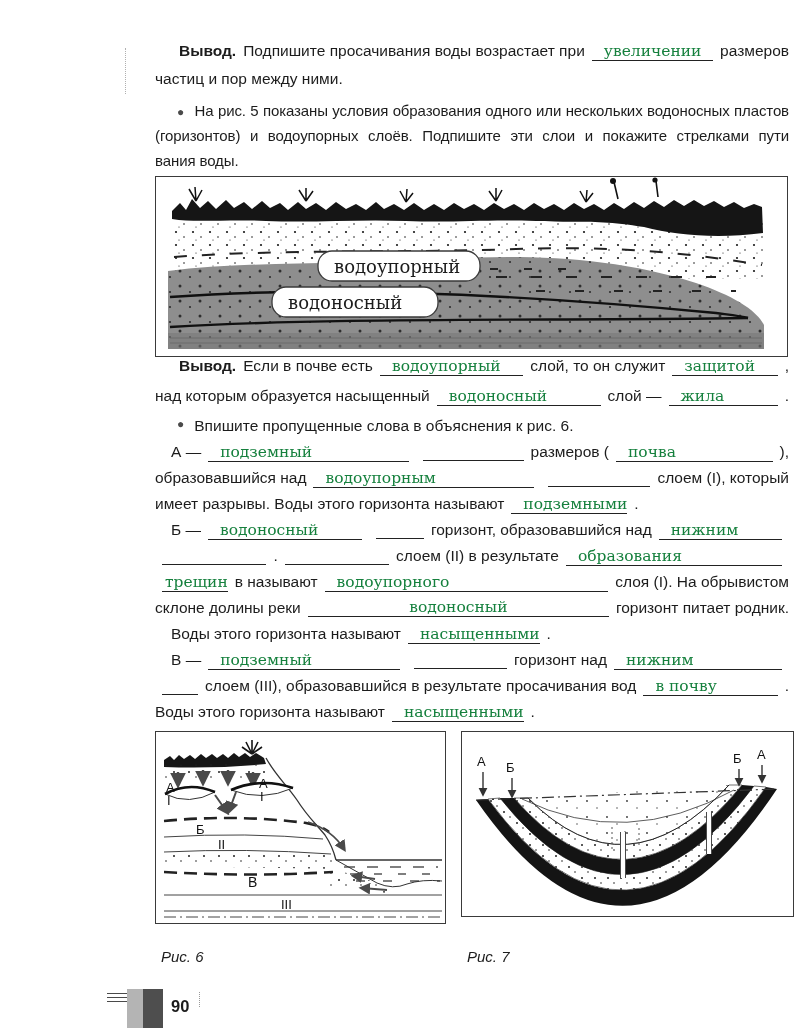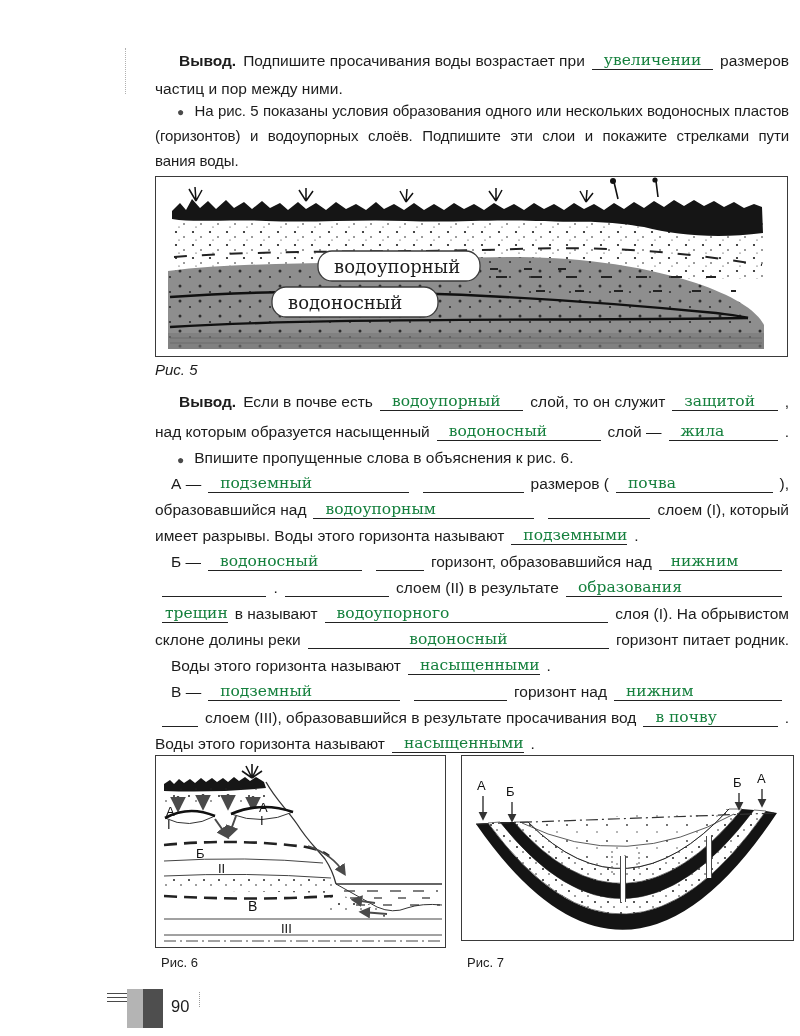--- a/index.html
+++ b/index.html
@@ -1,20 +1,20 @@
 <!DOCTYPE html>
 <html><head>
 <meta charset="utf-8">
 <style>
   html,body{margin:0;padding:0;background:#fff}
   .page{position:relative;width:800px;height:1036px;background:#fff;overflow:hidden;
         font-family:"Liberation Sans",sans-serif;color:#1c1c1c}
   .margin-dots{position:absolute;left:125px;top:48px;height:46px;border-left:1px dotted #b0b0b0}
   .col{position:absolute;left:155px;top:42px;width:634px}
-  .ln{display:flex;align-items:flex-end;height:26px;font-size:15.5px;white-space:nowrap}
+  .ln{display:flex;align-items:flex-start;height:26px;font-size:15.5px;white-space:nowrap}
   .ln>span{flex:0 0 auto}
   .h28{height:28px}.h30{height:30px}
   .ind{width:24px}.ind-sm{width:16px}
   .bold{font-weight:bold;margin-right:7px}
   .bl{position:relative;border-bottom:1.4px solid #222;margin:0 7px;min-width:36px;line-height:17px}
   .bl.grow{flex:1 1 auto}
   .g14{flex-grow:1.4}.g12{flex-grow:1.2}.g09{flex-grow:0.9}.g08{flex-grow:0.8}.g07{flex-grow:0.7}
   .w95{flex:0 0 95px}.w105{flex:0 0 105px}.w205{flex:0 0 205px}.w215{flex:0 0 215px}.w230{flex:0 0 230px}
   .bl.empty::before{content:"\00a0"}
   .hw{font-family:"DejaVu Serif",serif;font-size:15.5px;color:#15803d;padding-left:12px;white-space:nowrap}
@@ -23,31 +23,31 @@
   .jl{font-size:15px;height:25px;line-height:25px;text-align:justify;text-align-last:justify;
       overflow:hidden;letter-spacing:-0.1px}
   .jl.last{text-align:right;text-align-last:left}
   .bullet{color:#4a4a4a;font-size:12px;margin:0 10px 0 22px}
   .figbox{border:1.5px solid #3a3a3a;background:#fff;box-sizing:border-box}
   .fig5box{margin-top:3px;width:633px;height:181px}
   .cap{font-style:italic;font-size:15px;height:24px;display:flex;align-items:center}
   .figrow{position:relative;height:196px;margin-top:2px}
   .fig6box{position:absolute;left:0;top:0;width:291px;height:193px}
   .fig7box{position:absolute;left:306px;top:0;width:333px;height:186px}
-  .caprow{position:relative;height:26px;margin-top:4px;font-size:13px}
+  .caprow{position:relative;height:26px;margin-top:21px;font-style:italic;font-size:15px}
   .cap6{position:absolute;left:6px}
   .cap7{position:absolute;left:312px}
   .pgmark{position:absolute;left:95px;top:989px;width:130px;height:40px}
   .pgmark i{display:block}
   .pgmark .l{position:absolute;left:12px;height:0;border-top:1.2px solid #4a4a4a}
   .l1{top:4px;width:38px}.l2{top:8px;width:48px}.l3{top:12px;width:44px}
   .blk{position:absolute;top:0;height:39px}
   .light{left:32px;width:16px;background:#b4b4b4}
   .dark{left:48px;width:20px;background:#4e4e4e}
-  .num{position:absolute;left:76px;top:8px;font-size:16.5px;font-weight:normal;font-style:normal}
+  .num{position:absolute;left:76px;top:8px;font-size:16.5px;font-weight:bold;font-style:normal}
   .dotcorner{position:absolute;left:104px;top:3px;height:15px;border-left:1.5px dotted #999}
   svg text{font-family:"Liberation Sans",sans-serif}
   svg text.serif{font-family:"DejaVu Serif",serif}
 </style>
 </head>
 <body>
 
 <div class="page">
   <div class="margin-dots"></div>
 
@@ -108,23 +108,20 @@
         <g>
           <rect x="162" y="74" width="162" height="30" rx="14" fill="#fff" stroke="#3a3a3a" stroke-width="1.3"></rect>
           <text class="serif" x="178" y="96" font-size="18" fill="#1c1c1c">водоупорный</text>
         </g>
         <g>
           <rect x="116" y="110" width="166" height="30" rx="14" fill="#fff" stroke="#3a3a3a" stroke-width="1.3"></rect>
           <text class="serif" x="132" y="132" font-size="18" fill="#1c1c1c">водоносный</text>
         </g>
       </svg>
     </div>
-    <div class="cap">
-        <span>Рис. 5</span>
-      </div>
 
     <div class="ln h30">
       <span class="ind"></span>
       <span class="bold">Вывод.</span>
       <span>Если в почве есть</span>
       <span class="bl grow"><span class="hw">водоупорный</span></span>
       <span>слой, то он служит</span>
       <span class="bl grow g09"><span class="hw">защитой</span></span>
       <span>,</span>
     </div>

